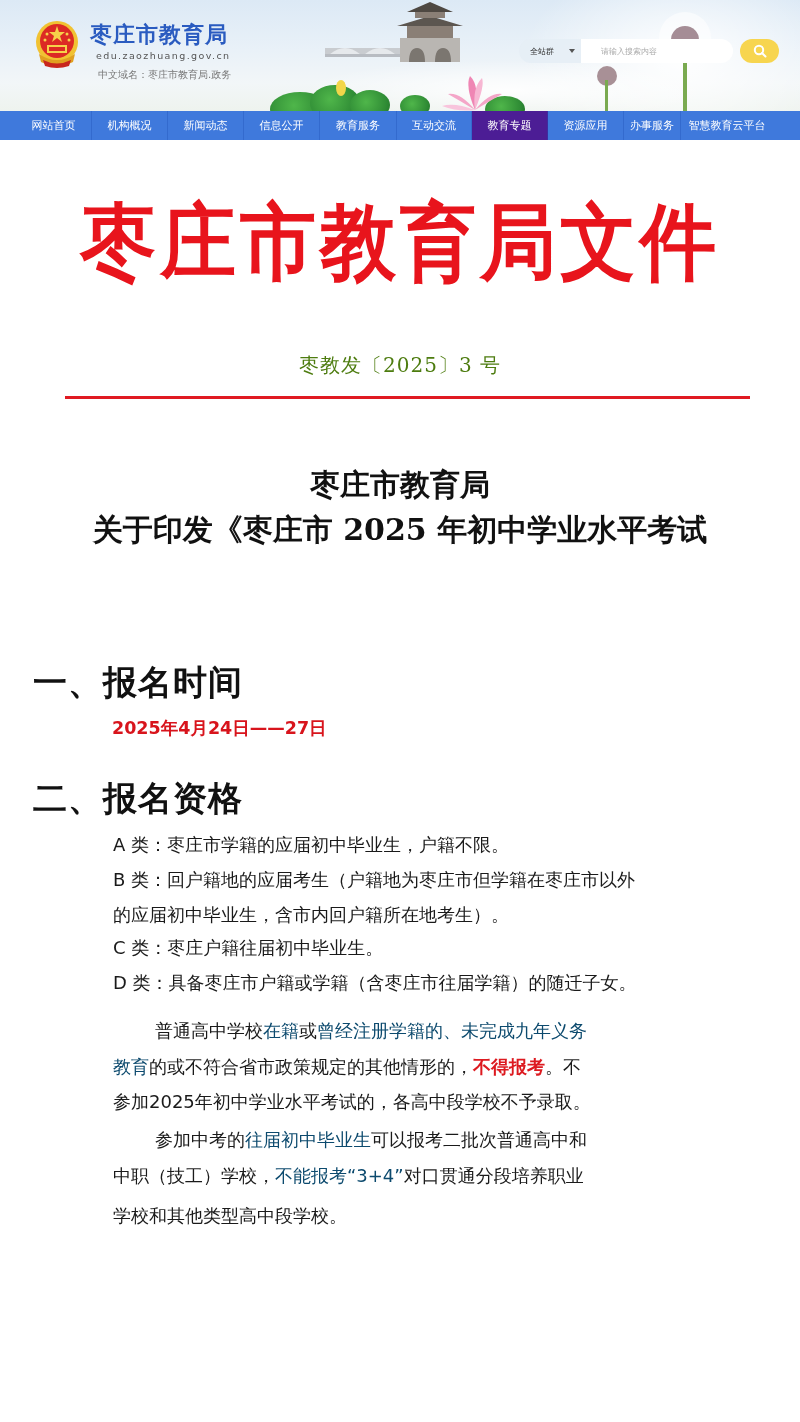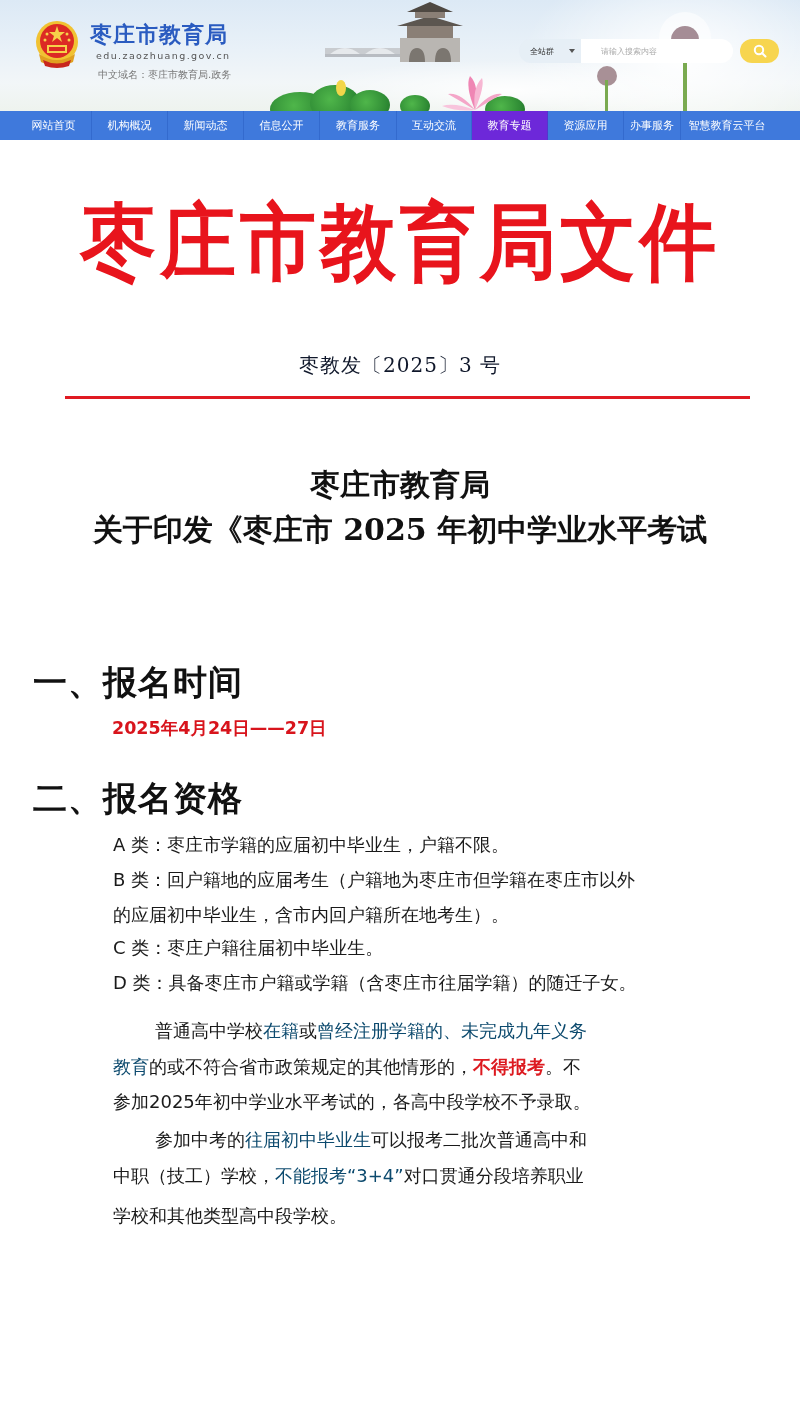--- a/index.html
+++ b/index.html
@@ -69,34 +69,34 @@
     .navbar {
       position: absolute; left: 0; top: 111px; width: 800px; height: 29px;
       background: #3f79dc;
       display: flex; align-items: flex-end; padding-left: 16px;
     }
     .nav-item {
       height: 29px; display: flex; align-items: center; justify-content: center;
       font-size: 11px; color: #ffffff; cursor: pointer; white-space: nowrap;
       border-right: 1px solid rgba(30,80,180,0.35);
     }
-    .nav-item.active { background: #6d28d9; }
+    .nav-item.active { background: #4c1d95; }
     .nav-item:last-child { border-right: none; }
 
     
     .doc-header {
       position: absolute; left: 0; top: 190px; width: 800px; text-align: center;
       font-family: "DejaVu Serif", "Liberation Serif", serif;
       font-size: 76px; font-weight: bold; color: #e8141c; letter-spacing: 4px;
       line-height: 96px; transform: scaleY(1.1); transform-origin: top center;
     }
     .doc-number {
       position: absolute; left: 0; top: 352px; width: 800px; text-align: center;
       font-family: "DejaVu Serif", "Liberation Serif", serif;
-      font-size: 20px; color: #0f172a; letter-spacing: 1px;
+      font-size: 20px; color: #4d7c0f; letter-spacing: 1px;
     }
     .red-rule {
       position: absolute; left: 65px; top: 396px; width: 685px; height: 3px;
       background: #e01a22;
     }
     .doc-title {
       position: absolute; left: 0; top: 462px; width: 800px; text-align: center;
       font-family: "DejaVu Serif", "Liberation Serif", serif;
       font-weight: bold; font-size: 30px; color: #111; line-height: 45px;
     }

